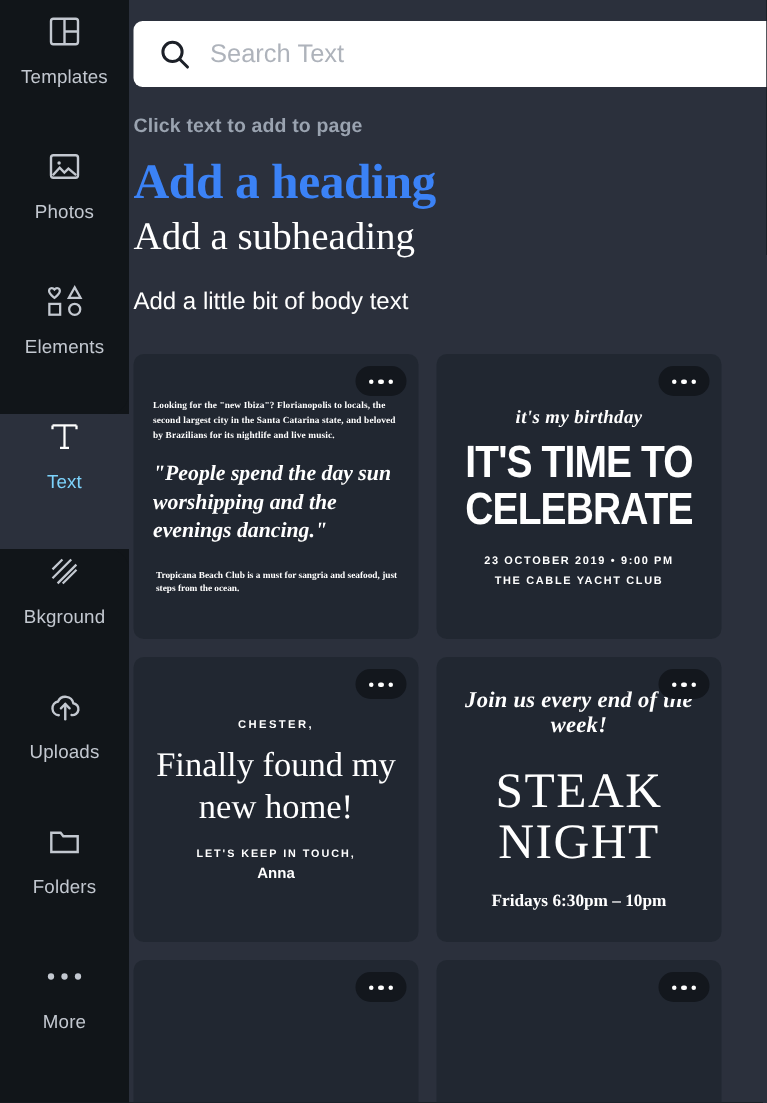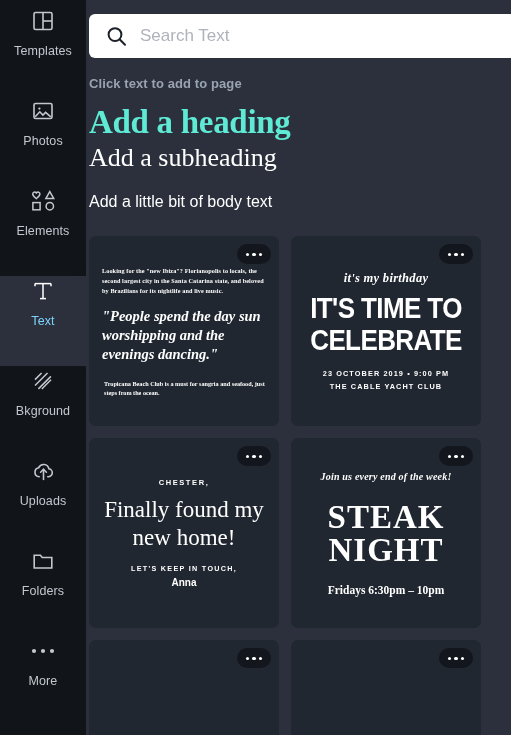--- a/index.html
+++ b/index.html
@@ -85,21 +85,21 @@
     font-weight: bold;
     padding: 18px 0 0 3px;
     letter-spacing: .1px;
   }
 
   .styles { padding: 12px 0 0 3px; }
   .style-heading {
     font-family: "Liberation Serif", serif;
     font-weight: bold;
     font-size: 33px; line-height: 1.18;
-    color: #5eead4; cursor: pointer;
+    color: #3b82f6; cursor: pointer;
     letter-spacing: -.3px;
   }
   .style-sub {
     font-family: "Liberation Serif", serif;
     font-size: 26px; line-height: 1.2;
     color: #ffffff; cursor: pointer;
   }
   .style-body {
     font-family: "Liberation Sans", sans-serif;
     font-size: 16px; line-height: 1.2;
@@ -183,25 +183,25 @@
     margin-top: 9px;
   }
   .c3-sub { font-size: 7.2px; font-weight: bold; letter-spacing: 1.3px; margin-top: 13px; }
   .c3-name { font-size: 10px; font-weight: bold; margin-top: 4px; }
 
   
   .c4 { align-items: center; text-align: center; justify-content: center; padding: 16px 8px; }
   .c4-top {
     font-family: "Liberation Serif", serif;
     font-weight: bold; font-style: italic;
-    font-size: 10px; letter-spacing: .2px;
+    font-size: 15px; letter-spacing: .2px;
   }
   .c4-big {
     font-family: "Liberation Serif", serif;
-    font-weight: bold; font-size: 33px; line-height: 1.02;
+    font-weight: normal; font-size: 33px; line-height: 1.02;
     letter-spacing: 1px; margin-top: 19px;
   }
   .c4-foot {
     font-family: "Liberation Serif", serif;
     font-weight: bold; font-size: 11.5px;
     margin-top: 16px;
   }
 </style>
 </head>
 <body>

